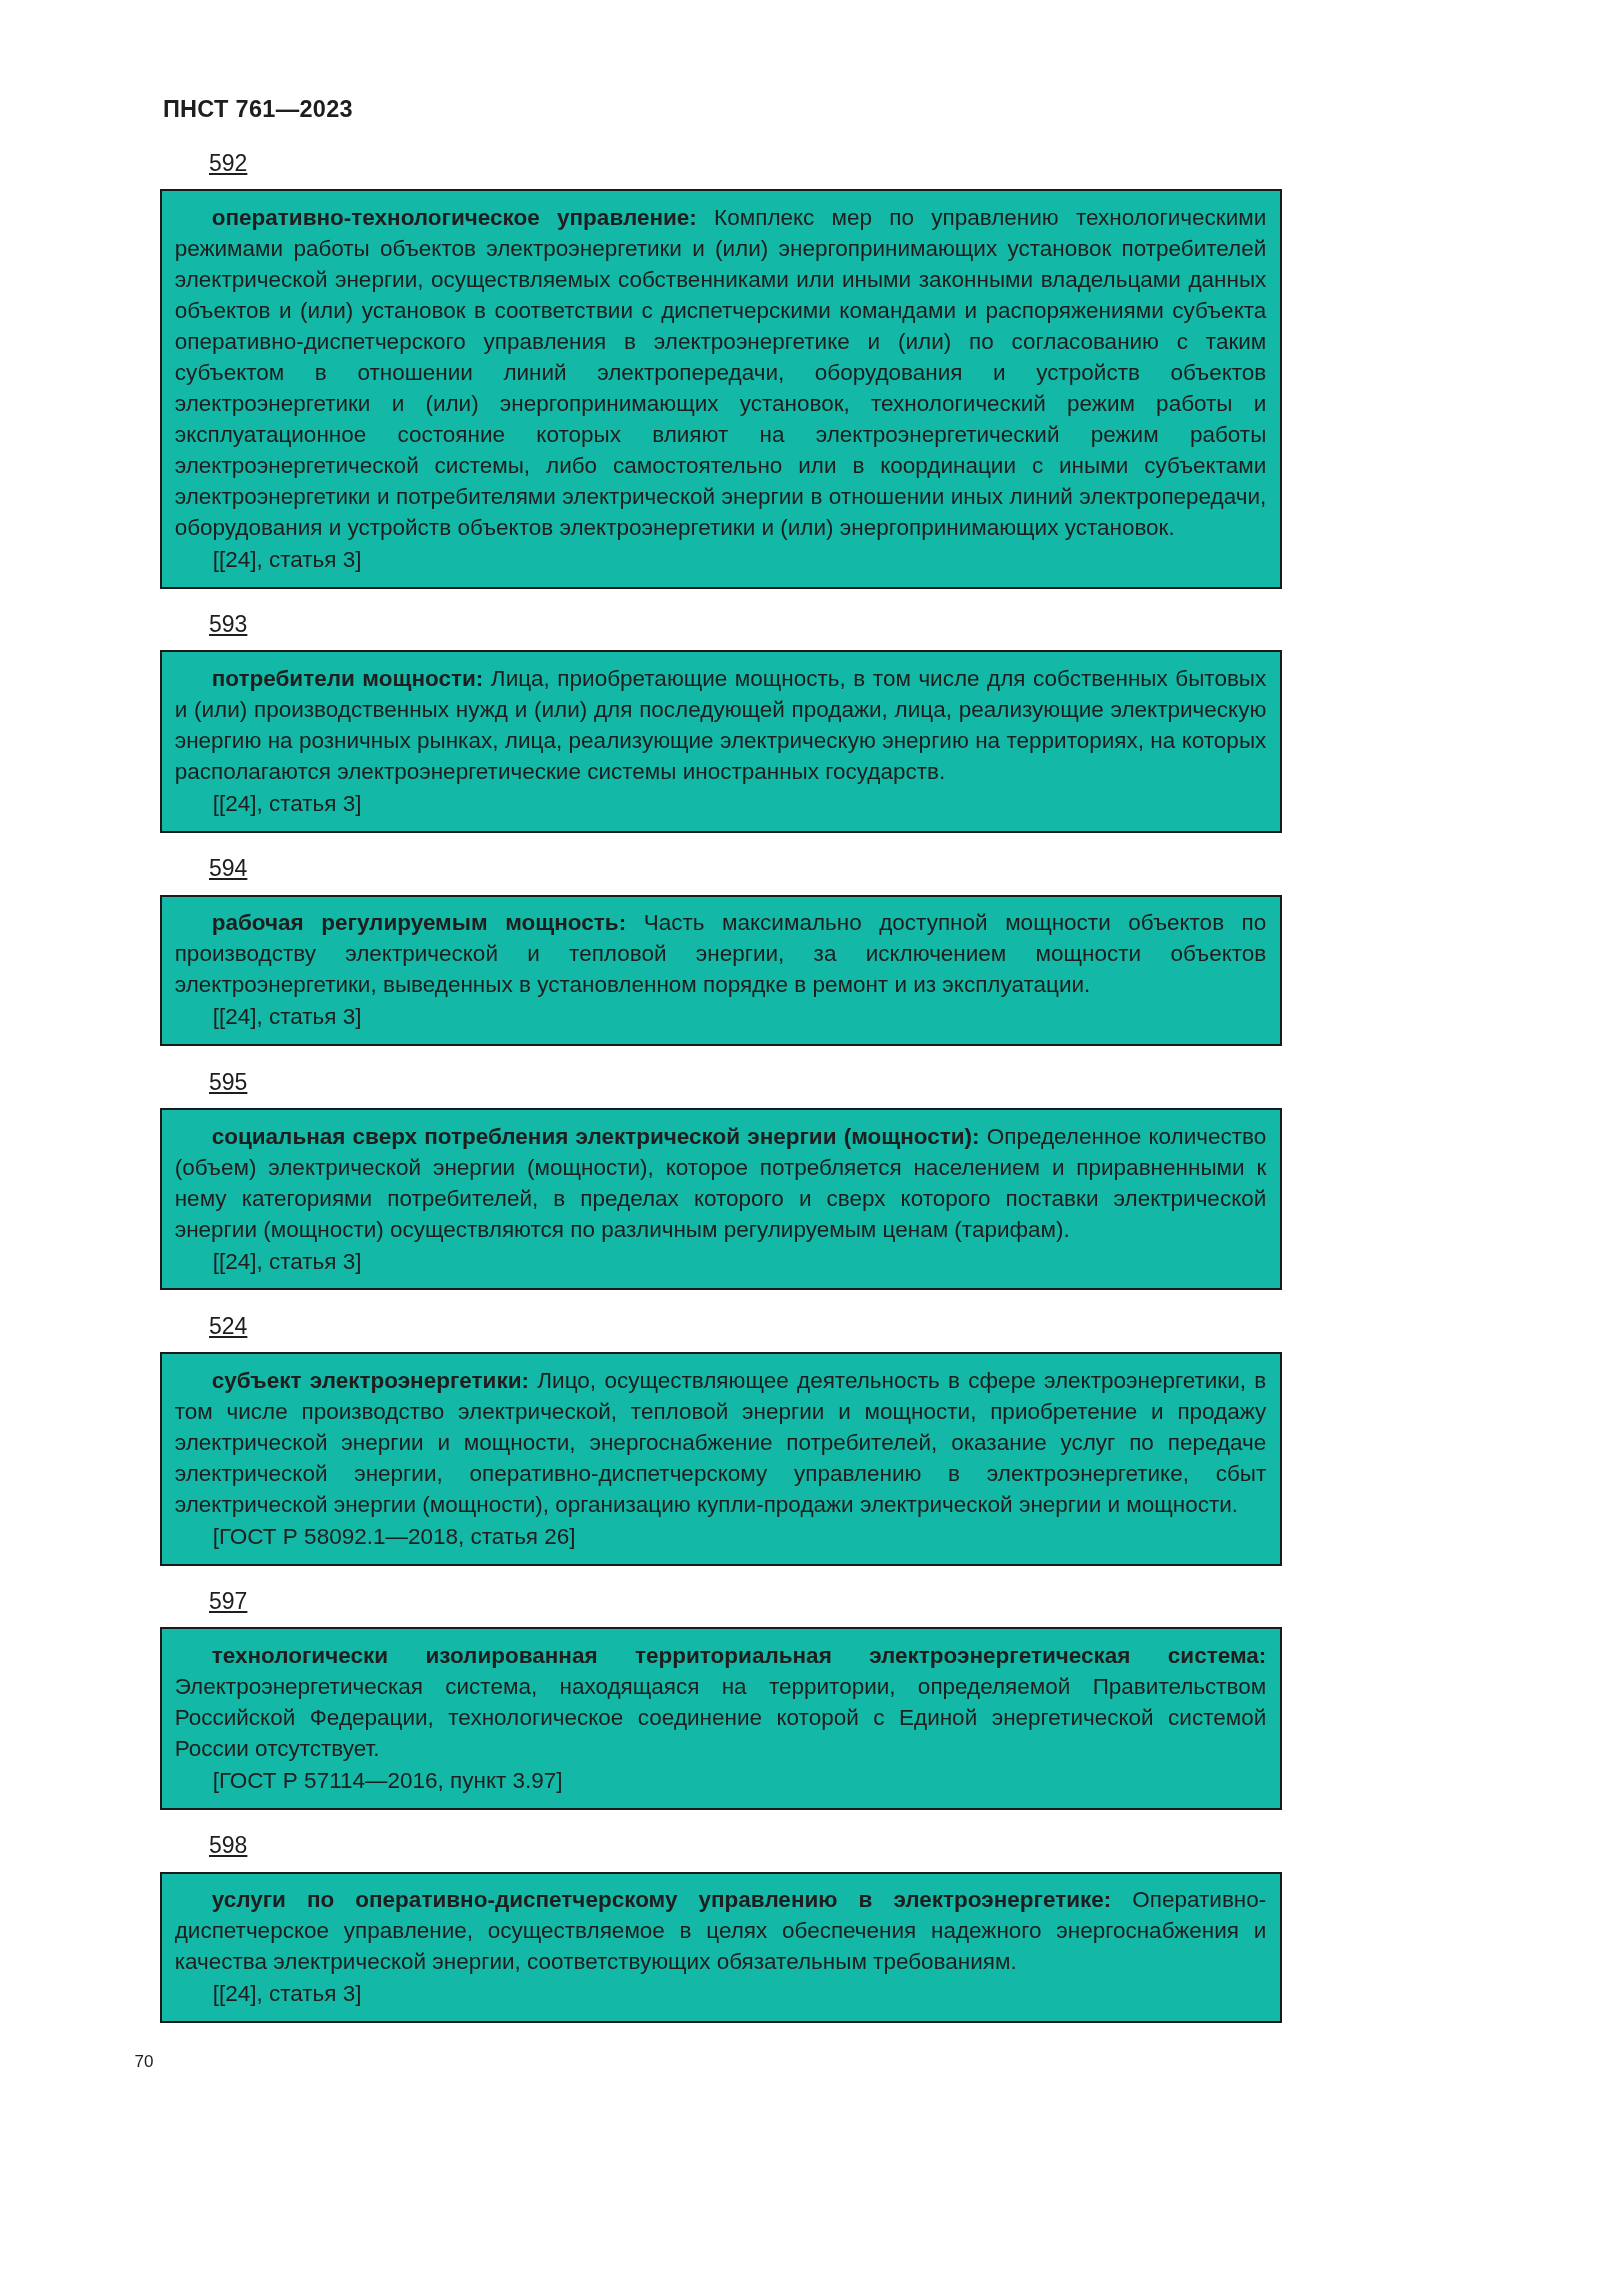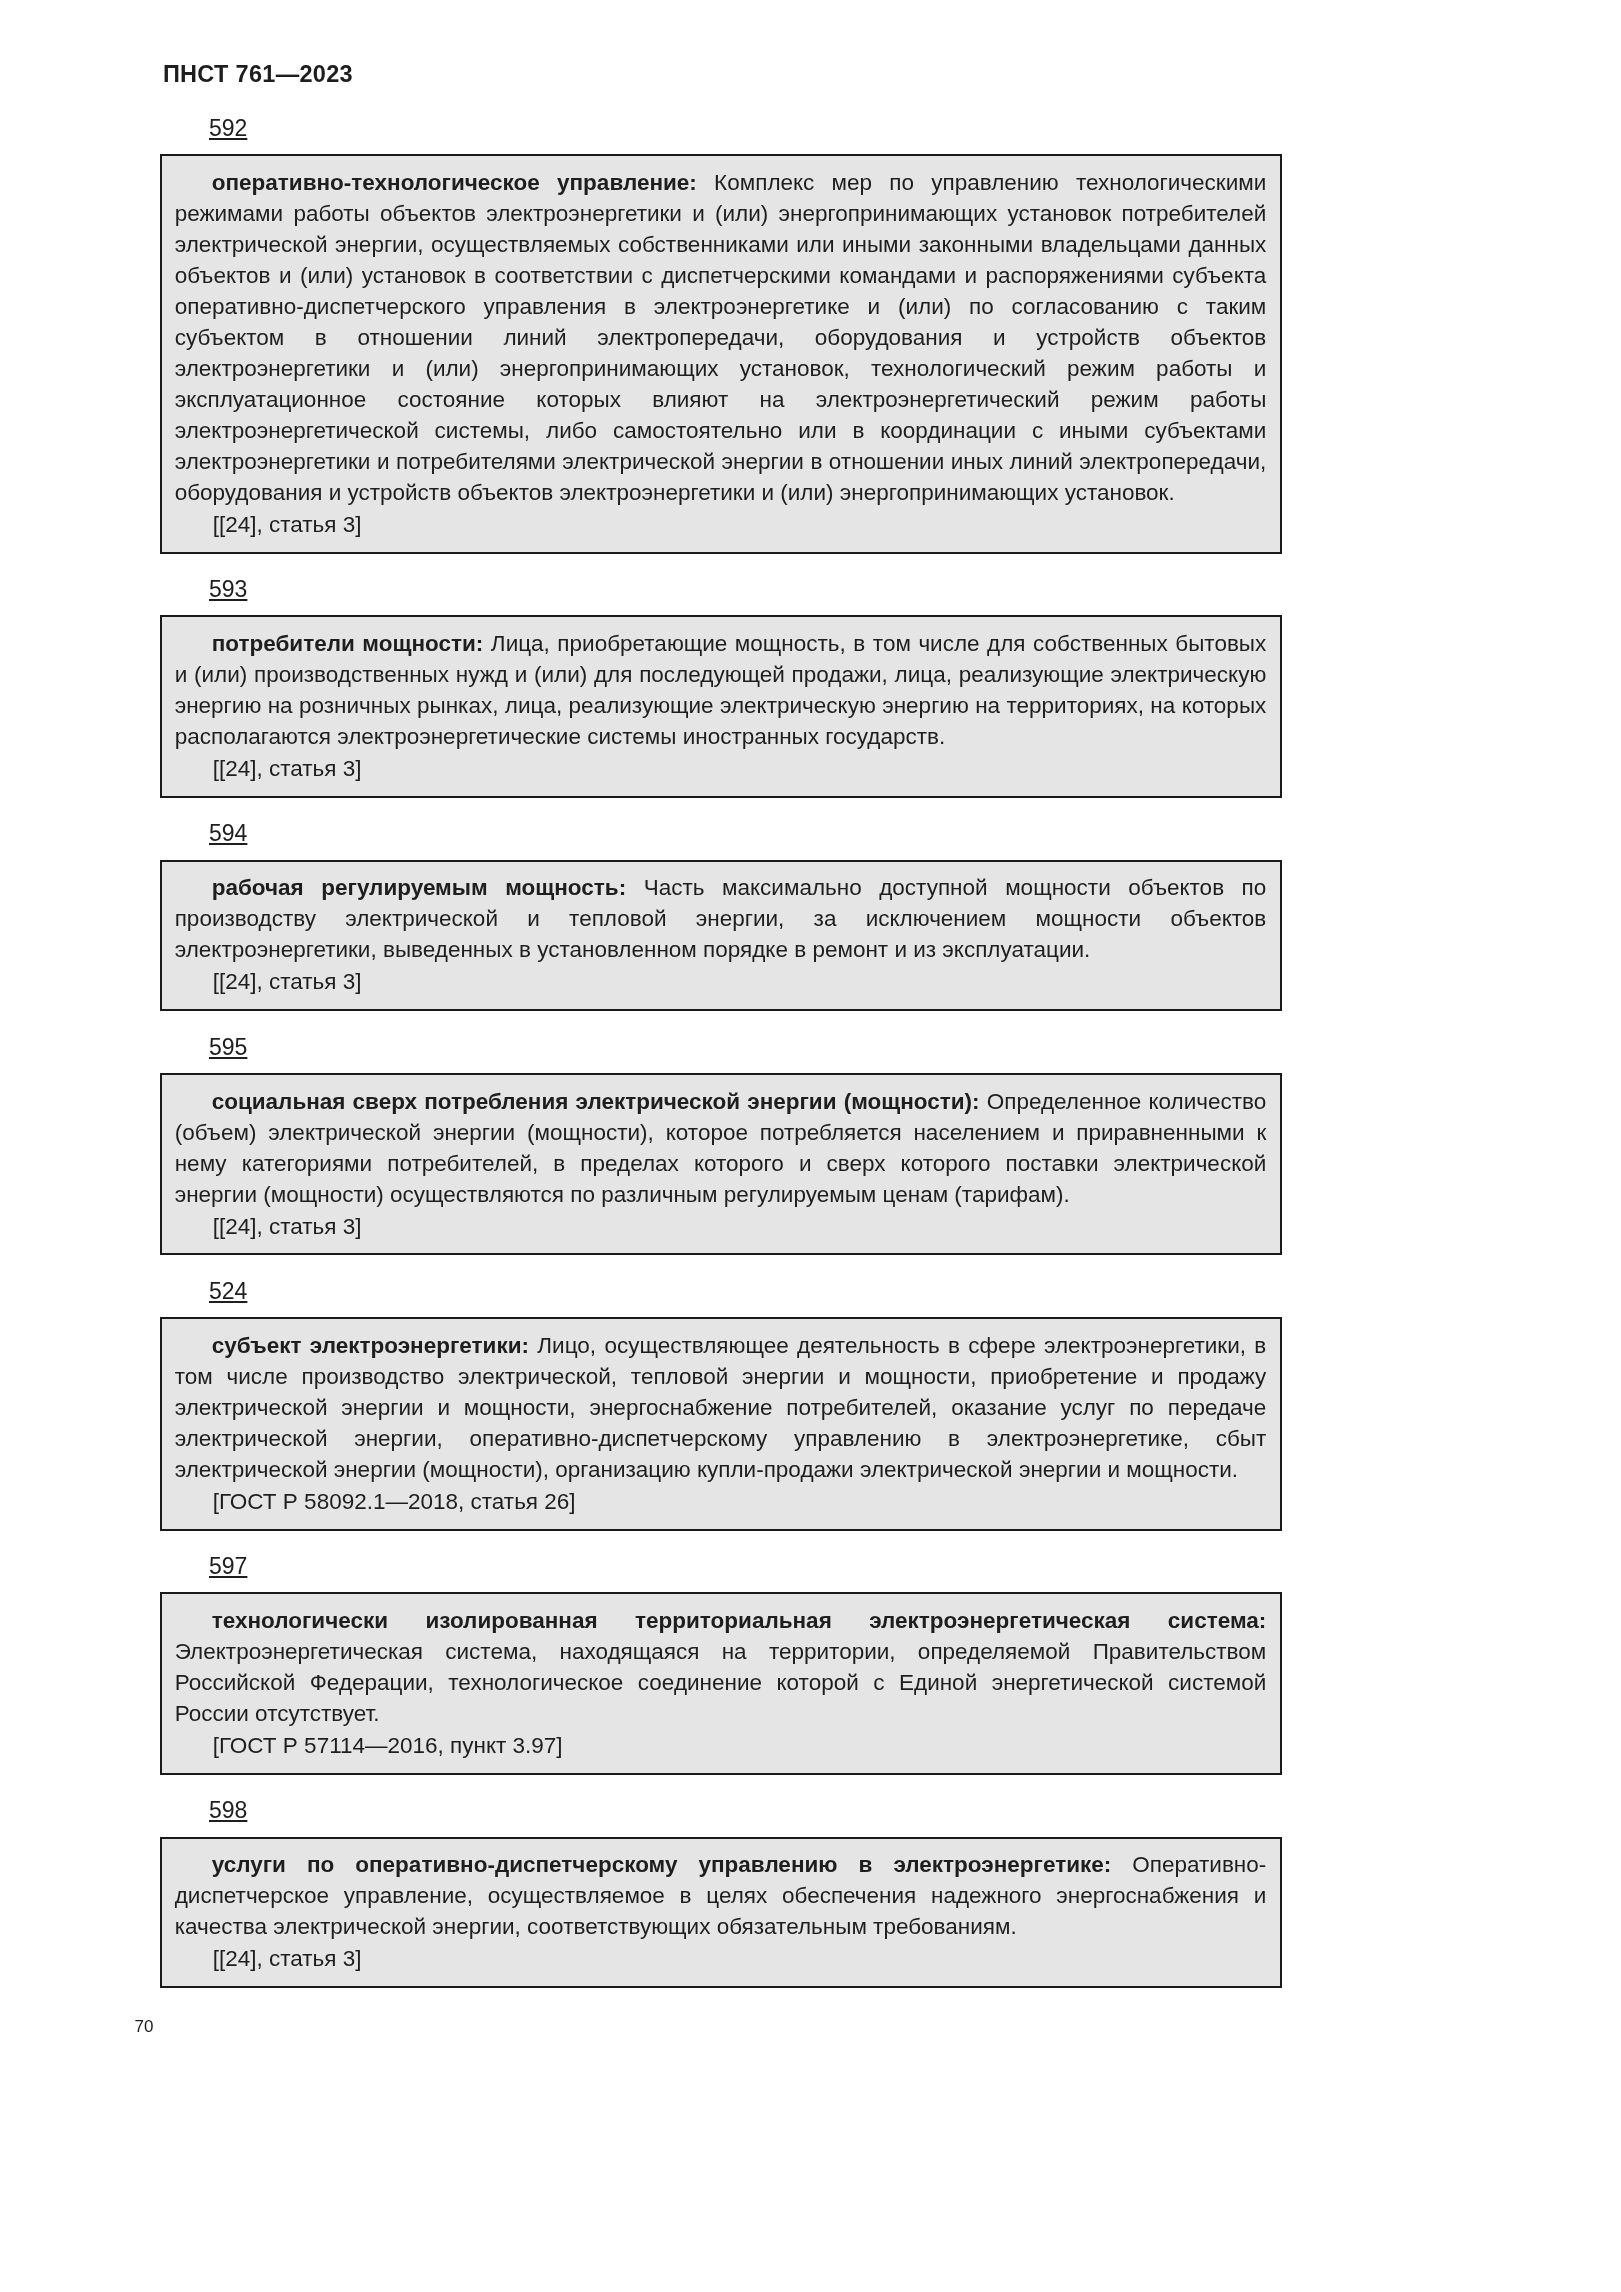--- a/index.html
+++ b/index.html
@@ -12,41 +12,41 @@
     height: 2293px;
     overflow: hidden;
     font-family: "Liberation Sans", sans-serif;
     color: #1e1e1e;
     -webkit-font-smoothing: antialiased;
   }
   .page {
     box-sizing: border-box;
     width: 1400px;
     height: 2293px;
-    padding: 61px 118px 0 160px; 
+    padding: 96px 118px 0 160px; 
     position: relative;
   }
   .doc-header {
     font-size: 23.5px;
     font-weight: bold;
     line-height: 27.4px;
     margin: 0 0 27.4px 2.9px;
     letter-spacing: 0.3px;
   }
   .entry-number {
     font-size: 23px;
     line-height: 25.5px;
     margin: 23.5px 0 12.7px 49px;
     text-decoration: underline;
   }
   .term-box {
     border: 2.9px solid #1a1a1a;
     box-sizing: border-box;
     padding: 10.8px 13.7px 10.8px 12.7px;
-    background: #e5e5e5;
+    background: #14b8a6;
   }
   .term-box p.def {
     margin: 0;
     font-size: 22.5px;
     line-height: 31px;
     text-align: justify;
     text-indent: 37px;
   }
   .term-box .term {
     font-weight: bold;

